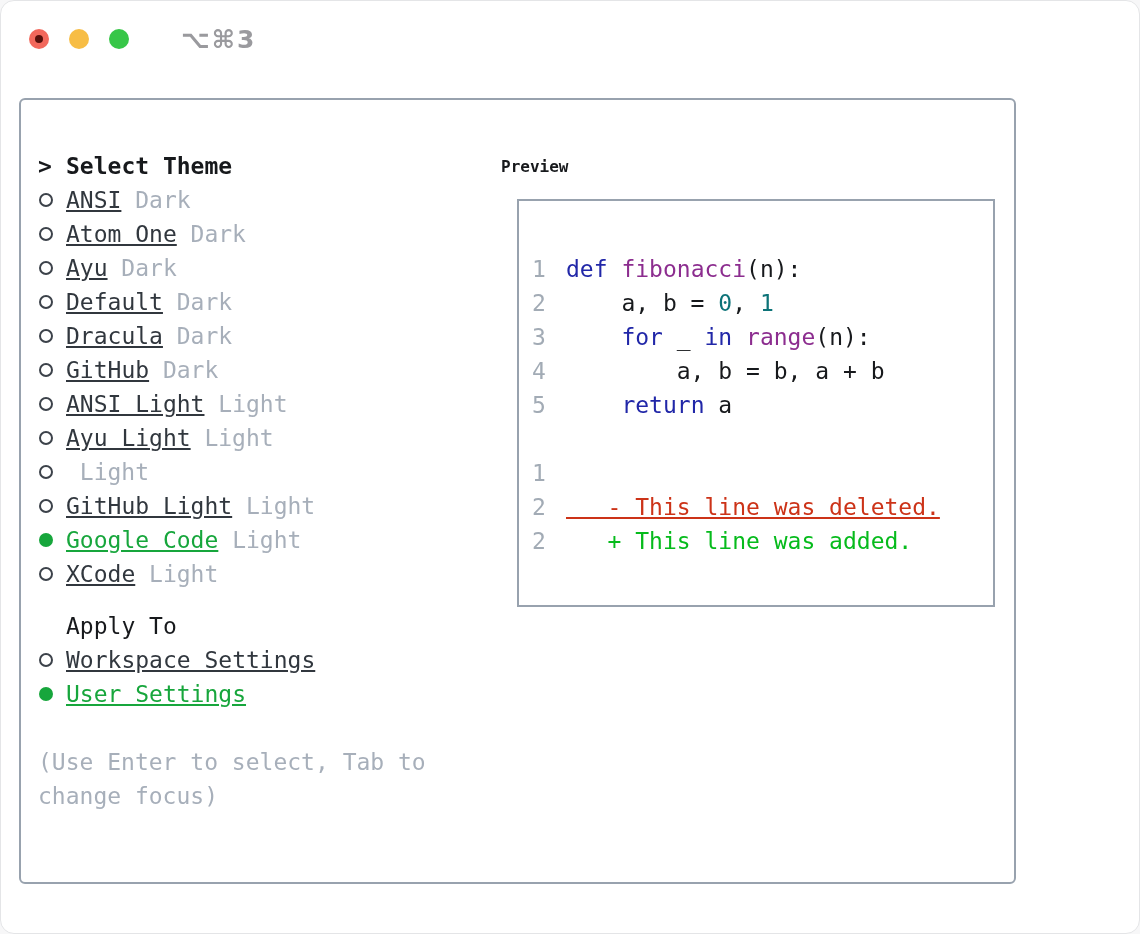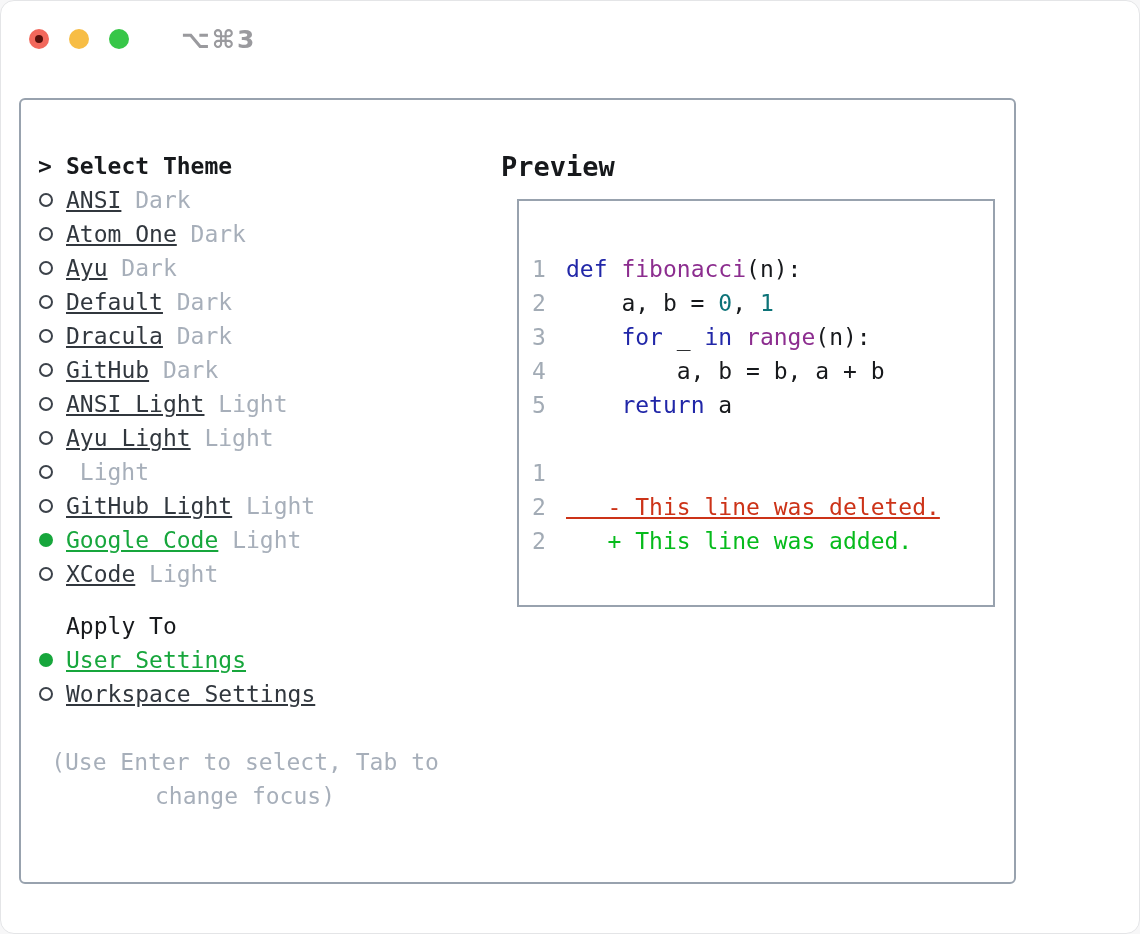--- a/index.html
+++ b/index.html
@@ -47,25 +47,25 @@
   .chev{font-weight:bold;color:var(--black);}
   .title-label{font-weight:bold;color:var(--black);}
   .circle{width:14px;height:14px;border-radius:50%;border:2px solid #3c424a;margin-left:1px;}
   .circle.sel{background:var(--green);border-color:var(--green);}
   .tname{color:var(--dark);text-decoration:underline;}
   .tname.sel{color:var(--green);}
   .tag{color:var(--muted);margin-left:13.8px;}
   .apply-block{margin-top:18px;}
   .apply-title{color:var(--black);}
   .hint{
-    margin-top:34px;width:414px;font-size:23px;line-height:34px;color:var(--muted);text-align:center;
+    margin-top:34px;width:414px;font-size:23px;line-height:34px;color:var(--muted);
   }
   
   .panel-right{flex:1;padding-left:8px;}
-  .preview-title{height:34px;display:flex;align-items:center;font-size:27px;font-weight:bold;color:var(--black);}
+  .preview-title{height:34px;display:flex;align-items:center;font-size:16px;font-weight:bold;color:var(--black);}
   .preview-box{
     width:478px;height:408px;border:2px solid var(--border);
     margin-left:16px;margin-top:16px;padding-top:51px;background:#fff;overflow:hidden;
   }
   .prow{height:34px;display:flex;align-items:center;font-size:23px;white-space:pre;}
   .lnum{display:inline-block;width:47px;padding-left:13px;flex:none;color:var(--lnum);}
   .seg-keyword{color:var(--kw);}
   .seg-function{color:var(--fn);}
   .seg-literal{color:var(--lit);}
   .seg-plain{color:var(--black);}
@@ -107,22 +107,22 @@
           <div class="row"><span class="marker"><span class="circle sel"></span></span><span class="tname sel">Google Code</span><span class="tag">Light</span></div>
           <div class="row"><span class="marker"><span class="circle"></span></span><span class="tname">XCode</span><span class="tag">Light</span></div>
         </div>
 
       <div class="apply-block">
         <div class="row">
           <span class="marker"></span>
           <span class="apply-title">Apply To</span>
         </div>
         <div id="apply-list">
+            <div class="row"><span class="marker"><span class="circle"></span></span><span class="tname">Workspace Settings</span></div>
             <div class="row"><span class="marker"><span class="circle sel"></span></span><span class="tname sel">User Settings</span></div>
-            <div class="row"><span class="marker"><span class="circle"></span></span><span class="tname">Workspace Settings</span></div>
           </div>
       </div>
 
       <div class="hint">(Use Enter to select, Tab to change focus)</div>
     </div>
 
     <div class="panel-right">
       <div class="preview-title">Preview</div>
       <div class="preview-box">
         <div id="preview-lines">

